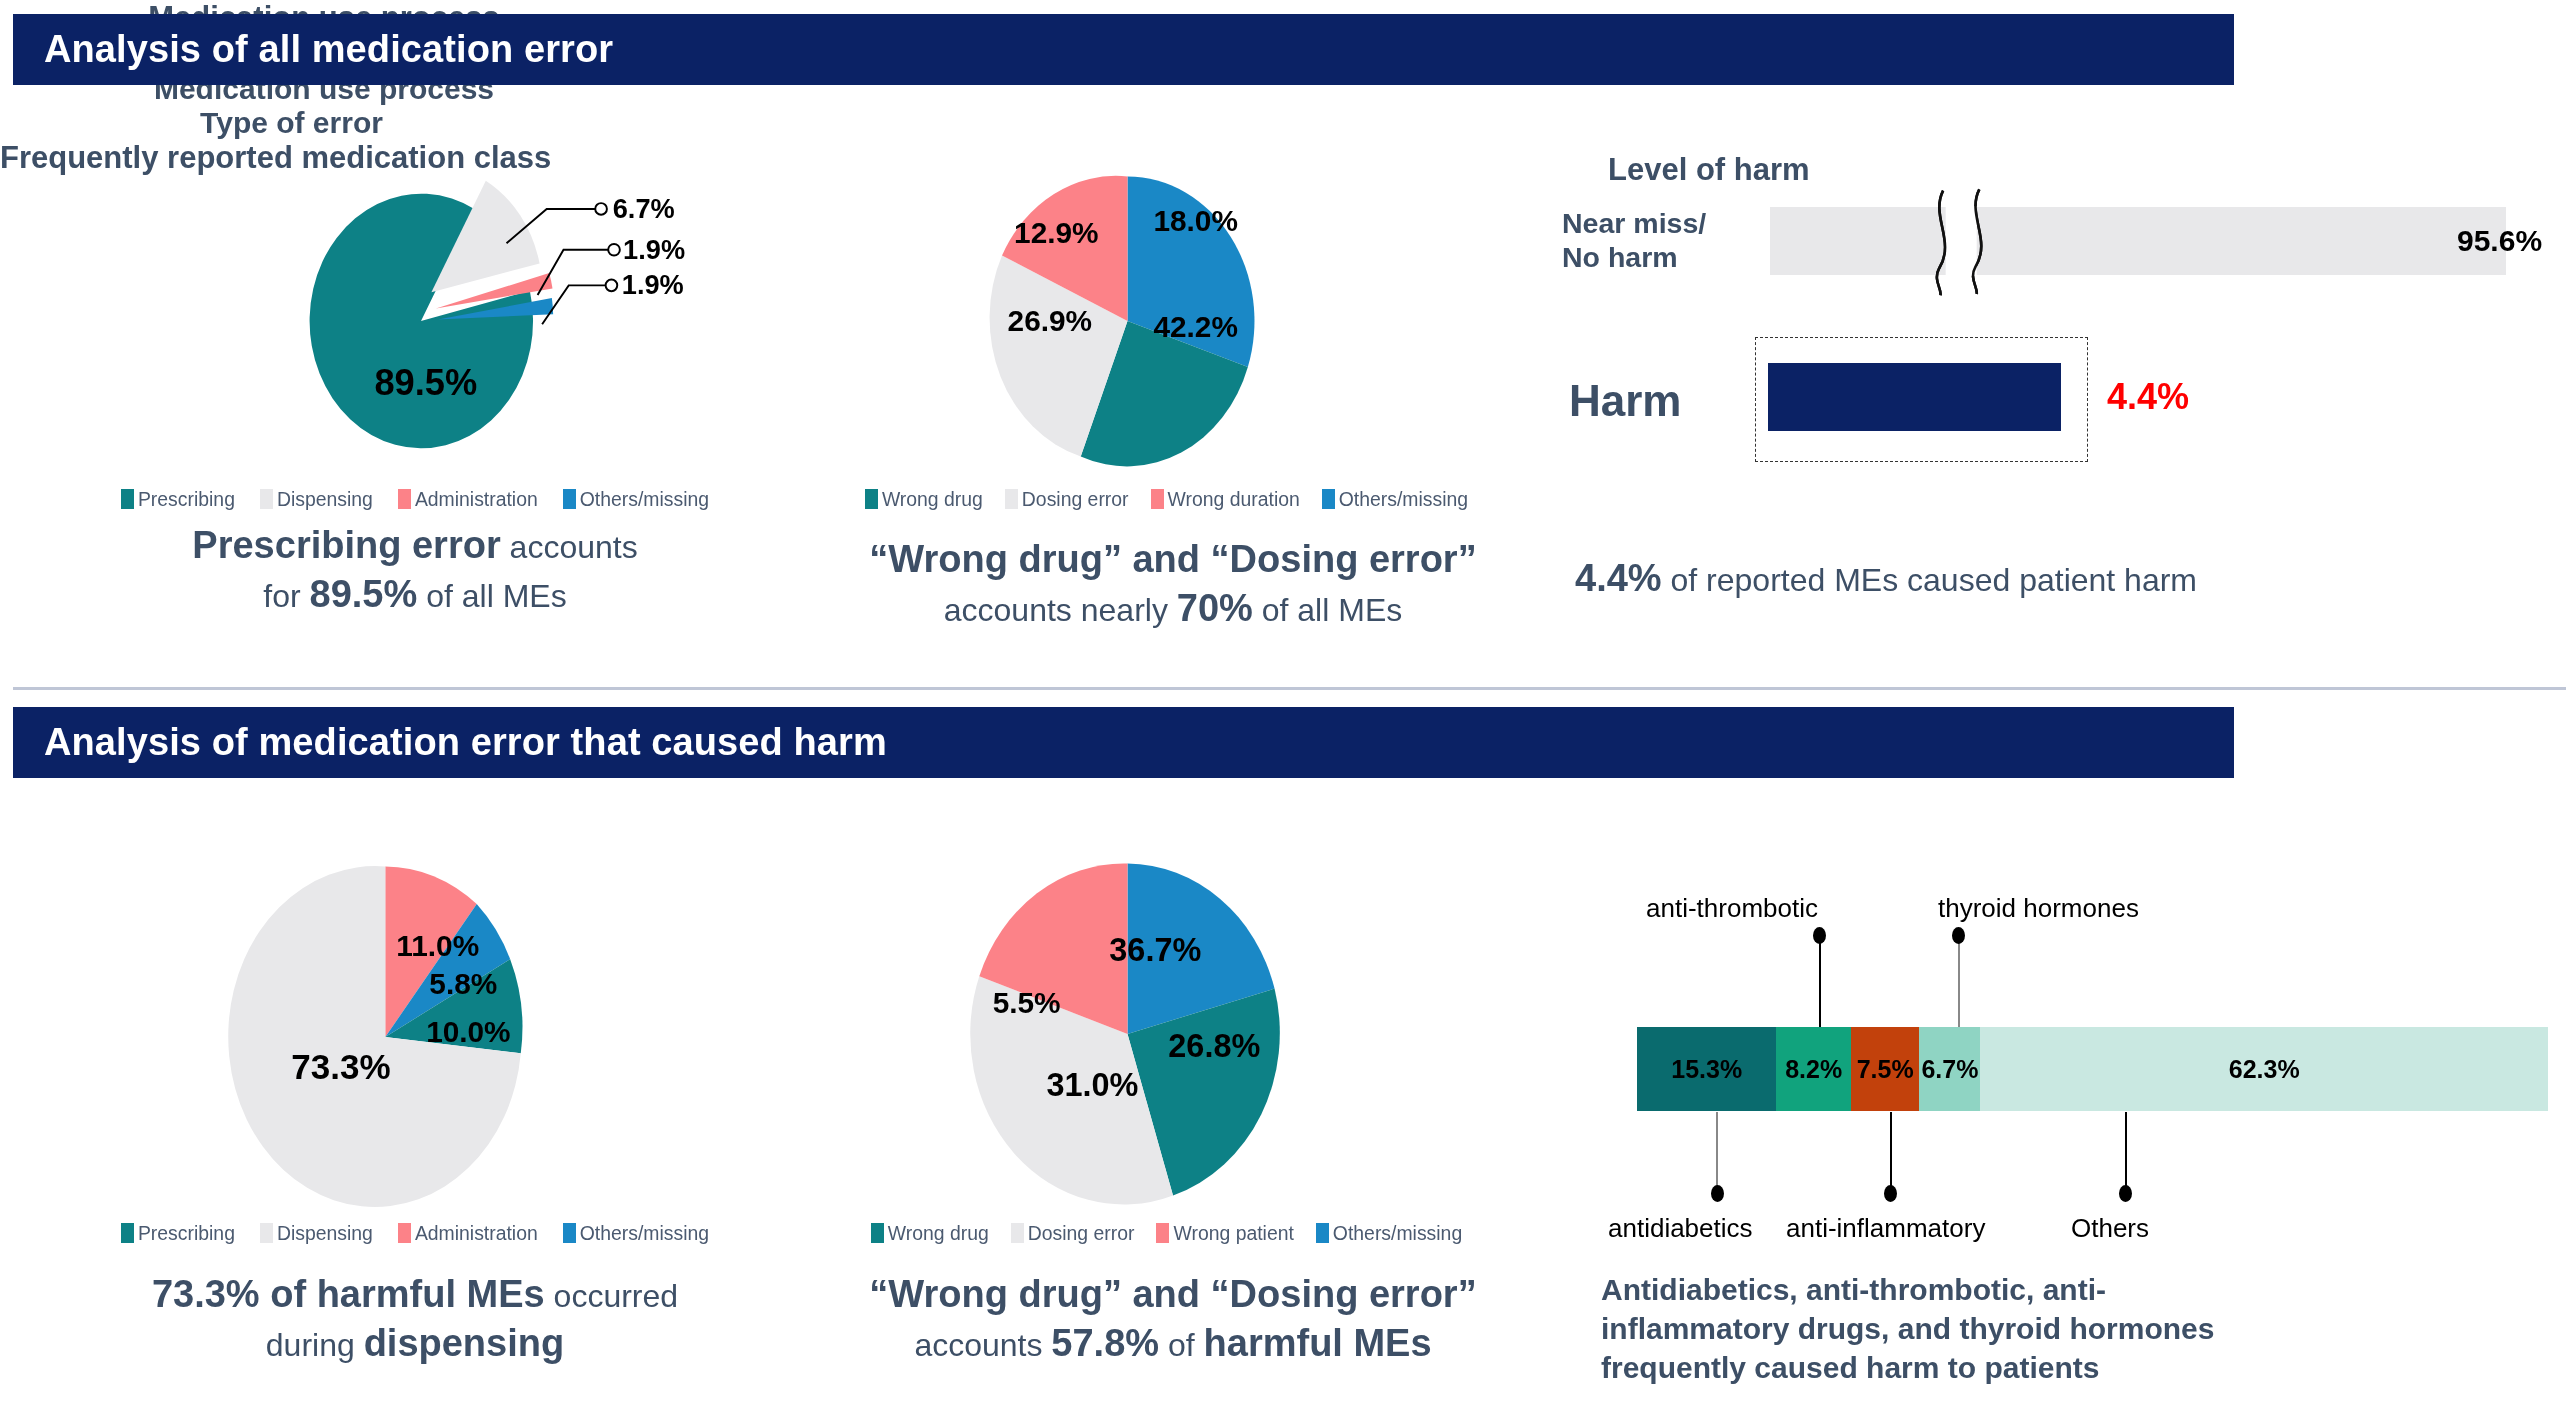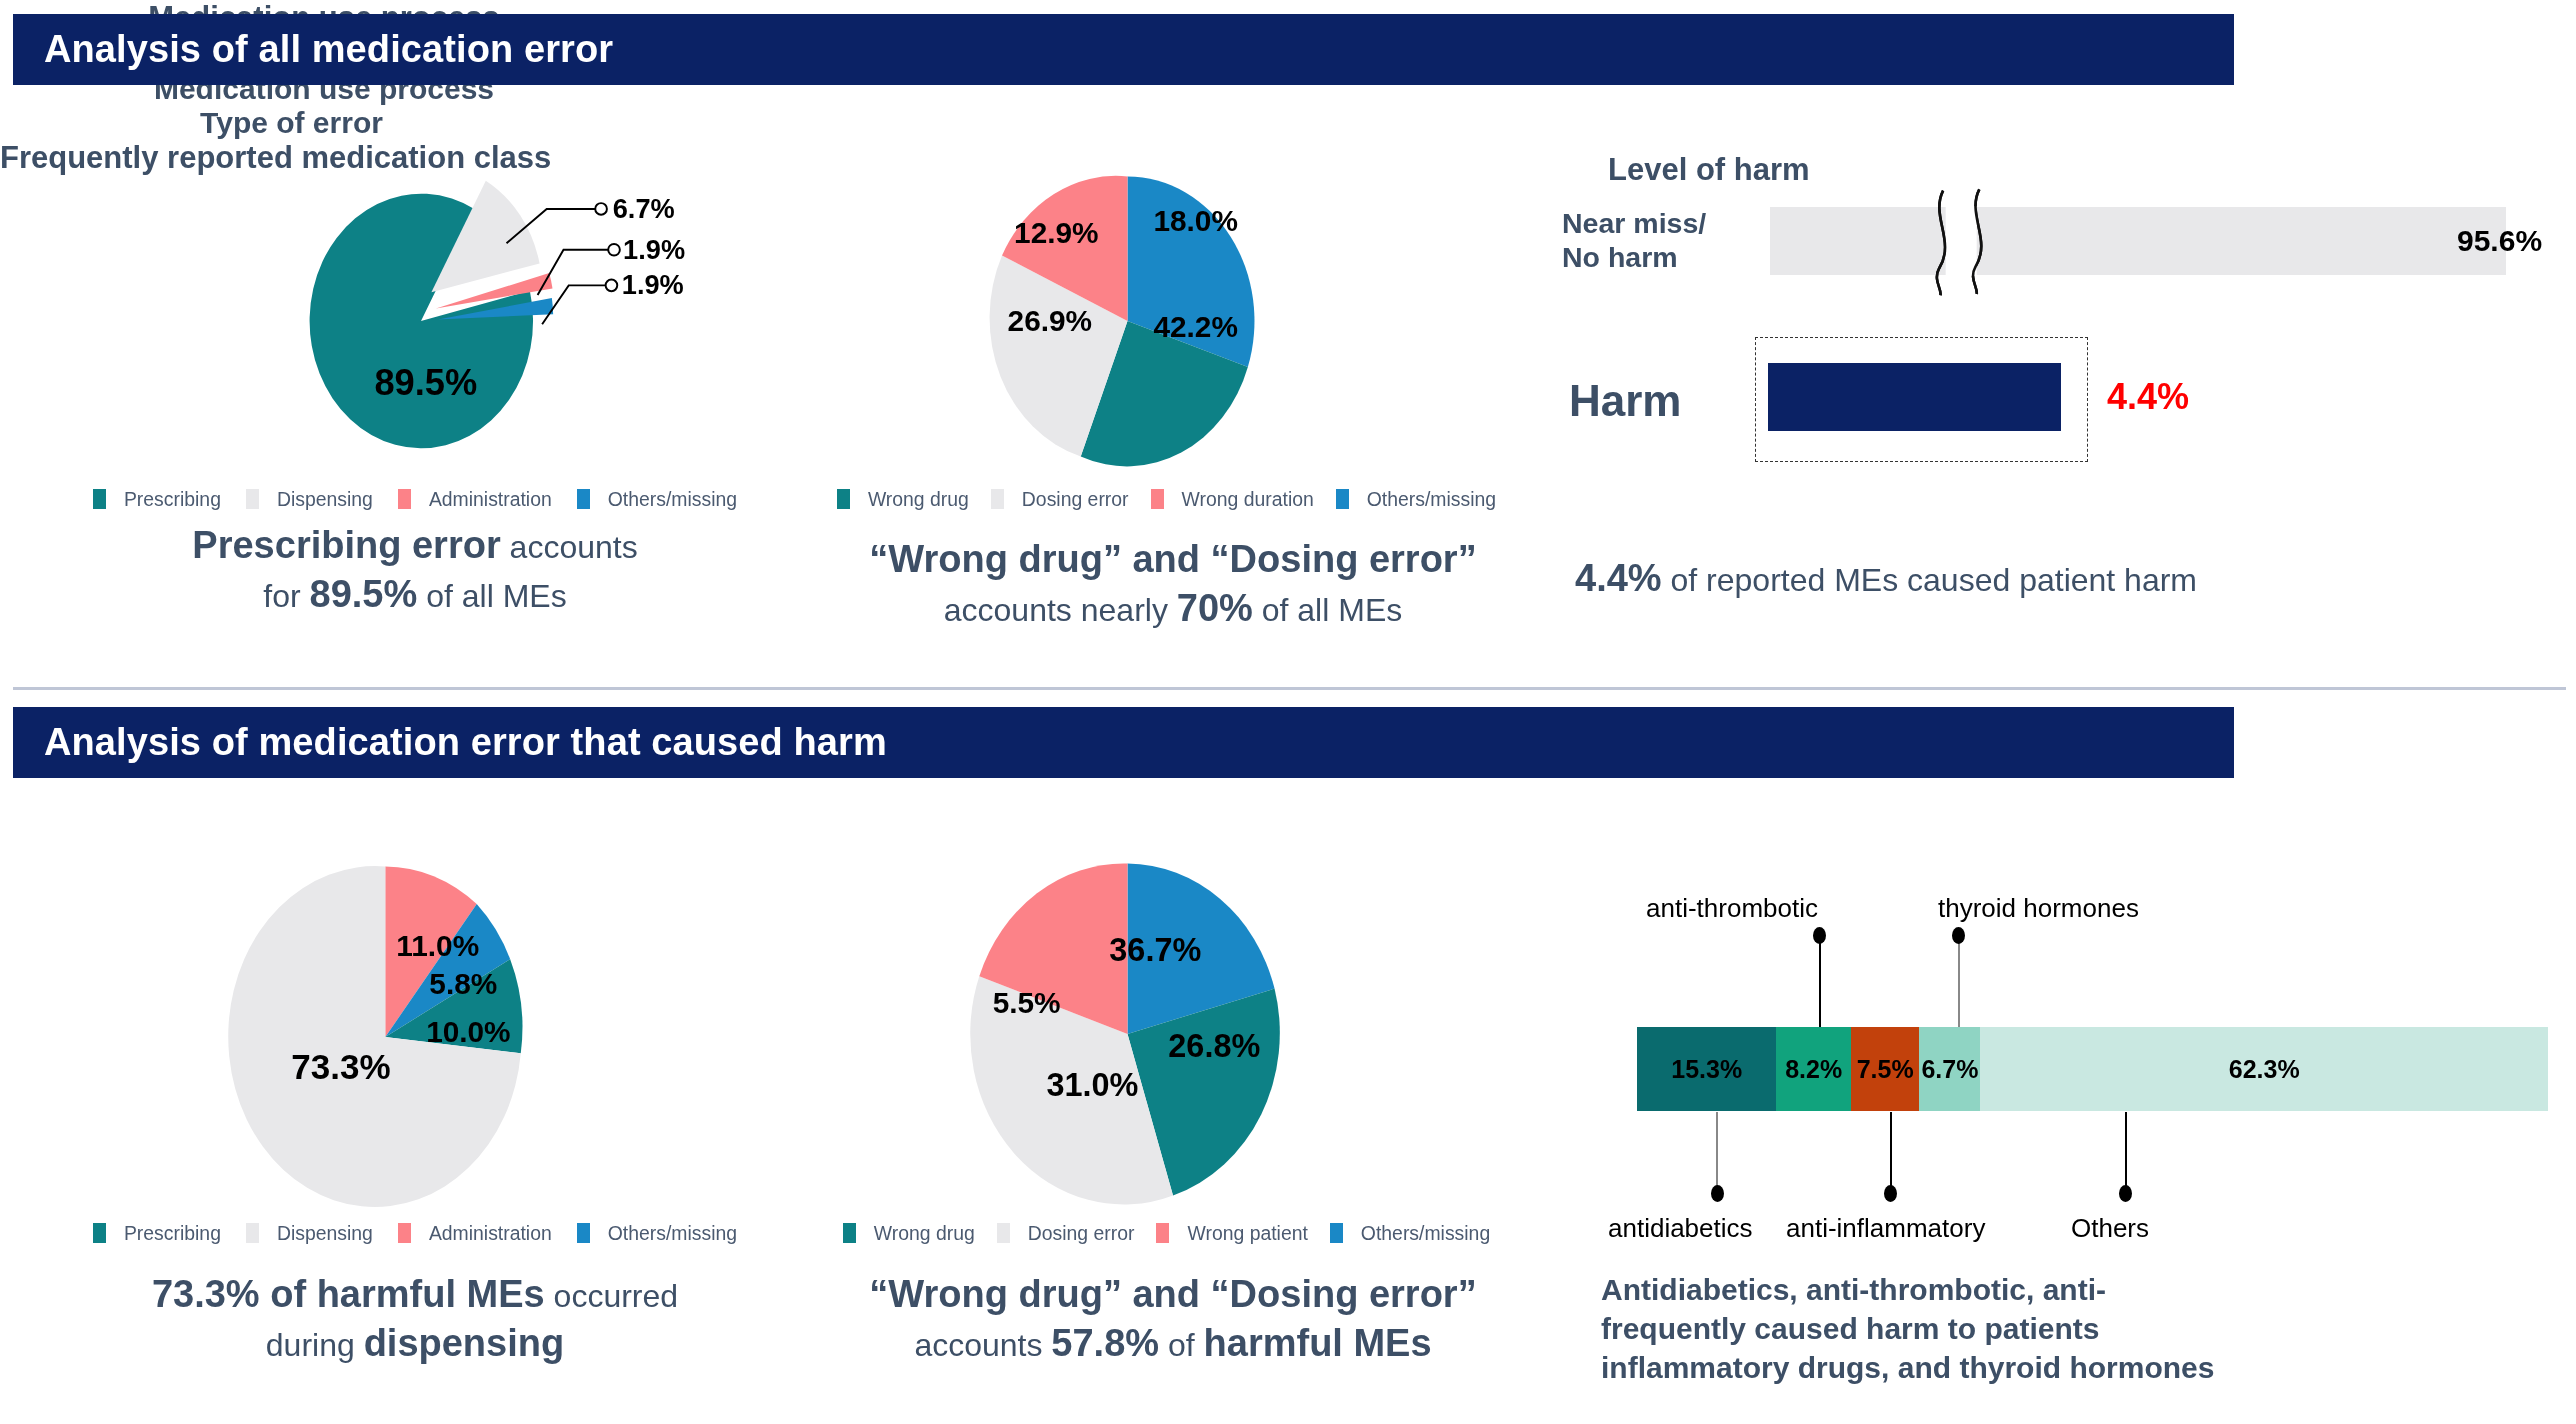--- a/index.html
+++ b/index.html
@@ -21,21 +21,21 @@
   .hrule{position:absolute;left:13px;width:2553px;height:2.6px;background:#bfc6d6;}
   .panel-title{
     color:#3d4f66;font-weight:700;text-align:center;white-space:nowrap;
   }
 
   
   .pie-wrap{position:absolute;}
 
   
   .legend{position:absolute;display:flex;align-items:center;justify-content:center;gap:28.5px;}
-  .legend-item{display:flex;align-items:center;gap:18px;white-space:nowrap;}
+  .legend-item{display:flex;align-items:center;gap:4px;white-space:nowrap;}
   .legend-swatch{width:13px;height:19.4px;display:inline-block;flex:0 0 auto;}
   .legend-label{font-size:19.4px;color:#4b5a70;font-weight:400;}
 
   
   .caption{
     position:absolute;text-align:center;color:#3d4f66;
     font-size:32px;font-weight:400;line-height:1.28;
   }
   .caption b{font-weight:700;font-size:38px;}
 
@@ -344,18 +344,18 @@
   <div class="callout-line" style="left:1890px;top:1112px;height:78px;"></div>
   <div class="callout-dot" style="left:1884px;top:1185px;"></div>
   <div class="callout-label" style="left:1786px;top:1213px;">anti-inflammatory</div>
 
   <div class="callout-line" style="left:2125px;top:1112px;height:78px;"></div>
   <div class="callout-dot" style="left:2119px;top:1185px;"></div>
   <div class="callout-label" style="left:2071px;top:1213px;text-align:center;">Others</div>
 
   <div class="caption" style="left:1601px;top:1270px;width:959px;text-align:left;font-size:30px;line-height:1.3;">
     <div><b style="font-size:30px;">Antidiabetics, anti-thrombotic, anti-</b></div>
+    <div><b style="font-size:30px;">inflammatory drugs, and thyroid hormones</b></div>
     <div><b style="font-size:30px;">frequently caused harm to patients</b></div>
-    <div><b style="font-size:30px;">inflammatory drugs, and thyroid hormones</b></div>
   </div>
 
 </div>
 
 
 </body></html>

